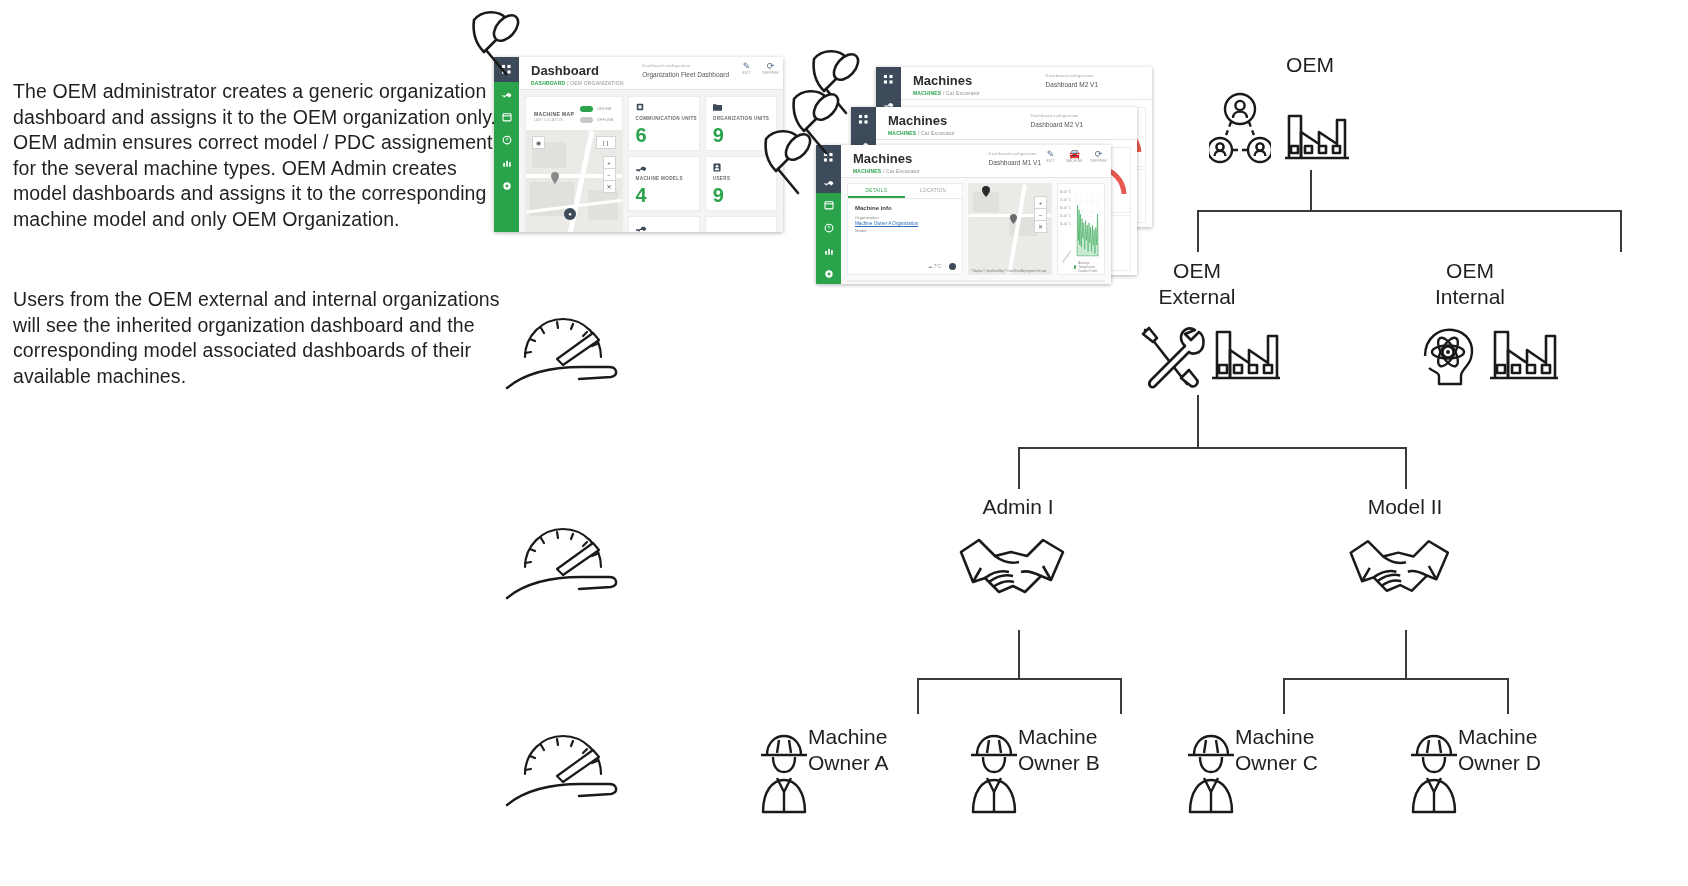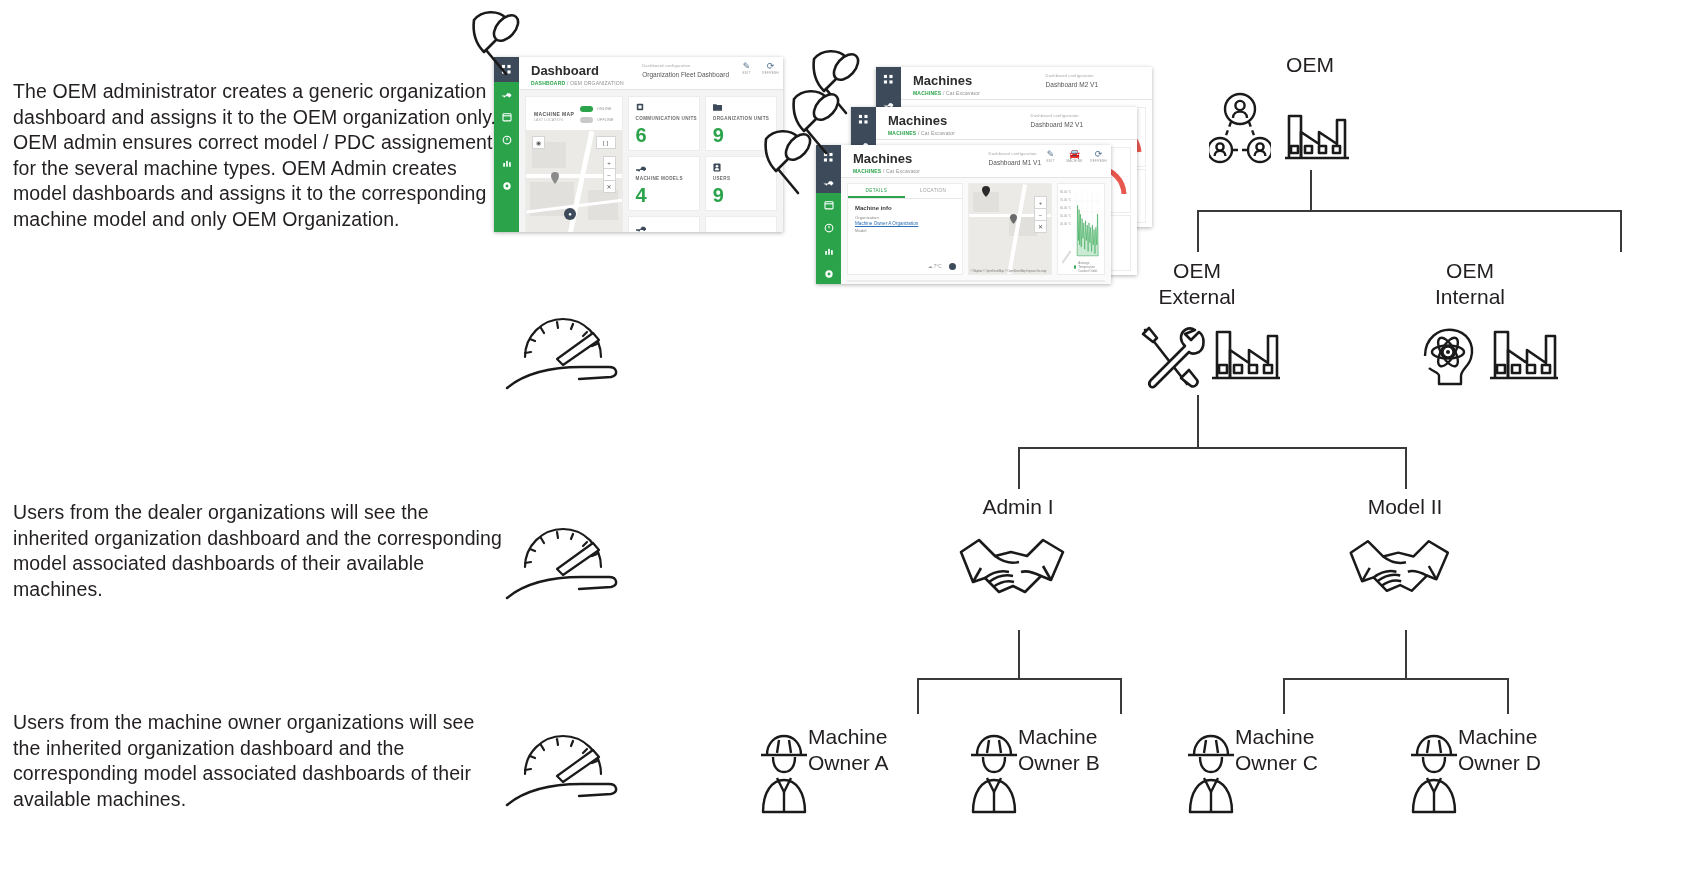--- a/index.html
+++ b/index.html
@@ -195,22 +195,21 @@
   .tl-v { width: 1.6px; }
   .tl-h { height: 1.6px; }
   .node-icon { position: absolute; }
 </style>
 </head>
 <body>
 
 <div id="page">
 
   <div class="narrative" id="narr-1">The OEM administrator creates a generic organization dashboard and assigns it to the OEM organization only. OEM admin ensures correct model / PDC assignement for the several machine types. OEM Admin creates model dashboards and assigns it to the corresponding machine model and only OEM Organization.</div>
-  <div class="narrative" id="narr-3">Users from the dealer organizations will see the inherited organization dashboard and the corresponding model associated dashboards of their available machines.</div>
-  <div class="narrative" id="narr-4">Users from the machine owner organizations will see the inherited organization dashboard and the corresponding model associated dashboards of their available machines.</div>
+  <div class="narrative" id="narr-2">Users from the OEM external and internal organizations will see the inherited organization dashboard and the corresponding model associated dashboards of their available machines.</div>
 
   <div class="handgauge" id="hand-1">
     <svg width="130" height="95" viewBox="0 0 130 95">
       <g fill="none" stroke="#1a1a1a" stroke-width="2.2" stroke-linecap="round">
         <path d="M20 62 A38 38 0 0 1 96 62"></path>
         <line x1="20" y1="58" x2="26" y2="57"></line>
         <line x1="25" y1="44" x2="30" y2="46"></line>
         <line x1="36" y1="33" x2="39" y2="38"></line>
         <line x1="52" y1="27" x2="53" y2="33"></line>
         <line x1="68" y1="29" x2="66" y2="34"></line>

